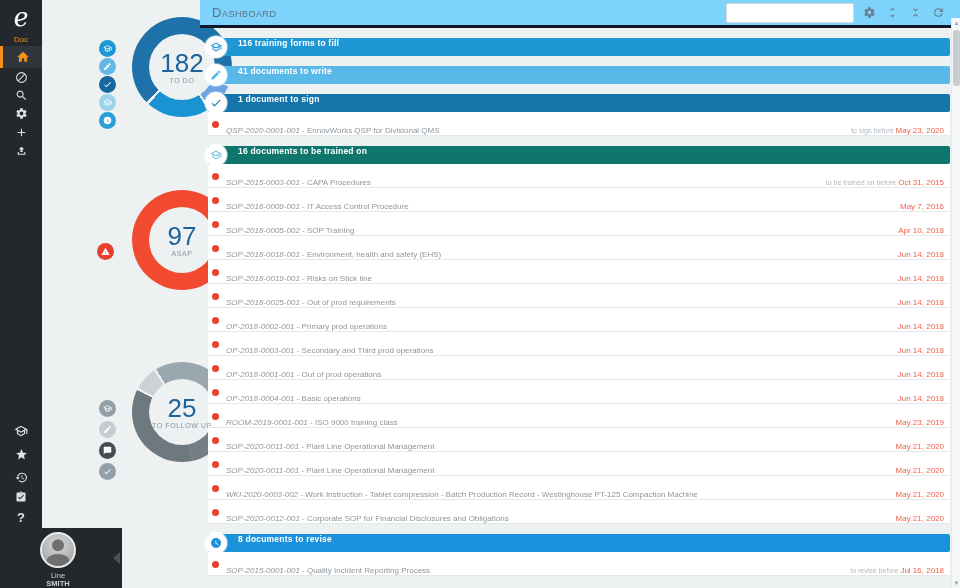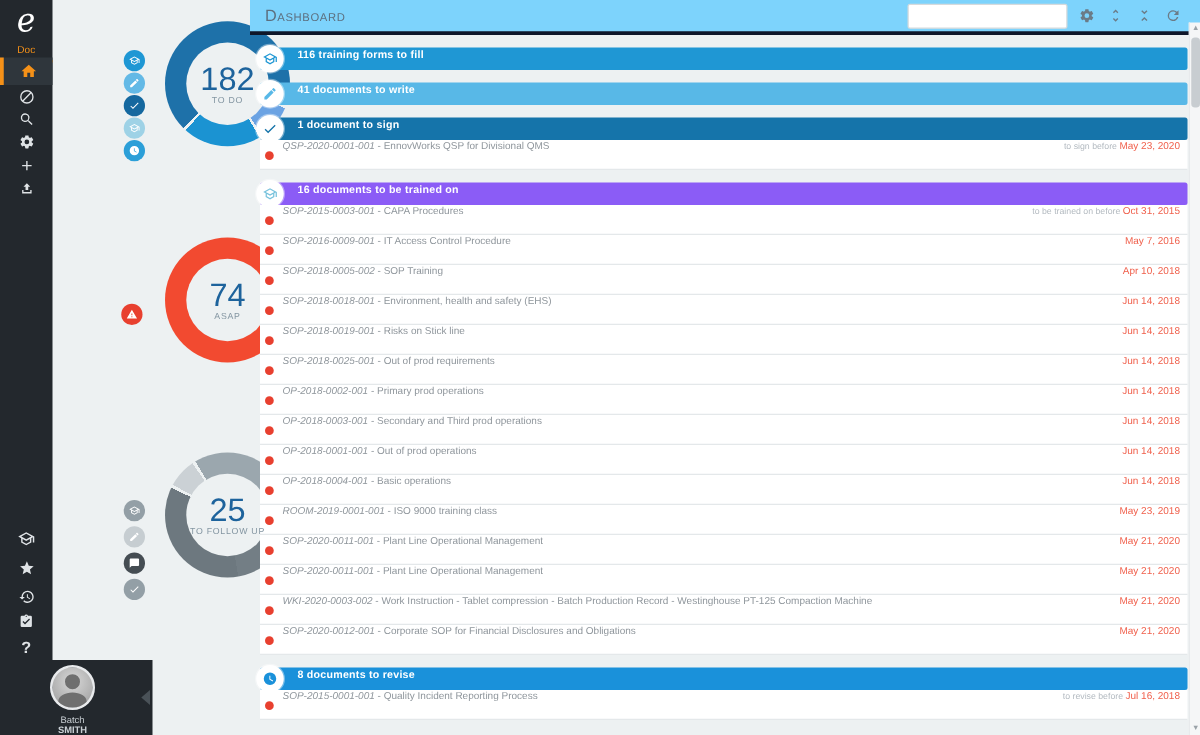--- a/index.html
+++ b/index.html
@@ -52,21 +52,21 @@
 
   #content{position:absolute;left:200px;top:28px;width:752px;height:560px;box-sizing:border-box;
            padding:10px 2px 0 8px;overflow:hidden;}
   .section{margin-bottom:10px;}
   .sec-bar{position:relative;height:18px;border-radius:2px;display:flex;align-items:flex-start;padding-left:30px;box-sizing:border-box;}
   .sec-circle{position:absolute;left:-3px;top:-2px;width:22px;height:22px;border-radius:50%;background:#fff;
               display:flex;align-items:center;justify-content:center;box-shadow:0 0 0 1px rgba(255,255,255,.4);z-index:2;}
   .sec-title{color:#fff;font-size:8.5px;font-weight:bold;letter-spacing:.2px;}
   .sec-items{position:relative;}
   .sec-items::before{content:"";position:absolute;left:7px;top:-4px;bottom:12px;width:1px;background:#a9cbdd;}
-  .doc-row{position:relative;height:24px;background:#fff;border-bottom:1px solid #e4e8ea;display:flex;align-items:flex-start;
+  .doc-row{position:relative;height:24px;background:#fff;border-bottom:1px solid #e4e8ea;display:flex;align-items:flex-end;
            padding:0 6px 0 18px;box-sizing:border-box;}
   .row-dot{position:absolute;left:4px;top:9px;width:7px;height:7px;border-radius:50%;background:#e8402f;z-index:2;}
   .row-text{flex:1;font-size:8px;color:#8f969c;white-space:nowrap;overflow:hidden;text-overflow:ellipsis;}
   .doc-code{font-style:italic;}
   .doc-name{font-style:normal;}
   .row-due{font-size:8px;white-space:nowrap;margin-left:8px;}
   .due-prefix{color:#b3bac0;font-size:7px;}
   .due-date{color:#f0604c;}
 
   
@@ -140,21 +140,21 @@
     </div>
   </aside>
 
   <div id="user-footer">
     <div class="avatar">
       <svg width="32" height="32" viewBox="0 0 24 24">
         <path d="M12 13a4.5 4.5 0 1 0-4.5-4.5A4.5 4.5 0 0 0 12 13zm0 2c-4.5 0-8.5 2.3-8.5 5.2V24h17v-3.8C20.5 17.3 16.5 15 12 15z" fill="#6f6f6f"></path>
       </svg>
     </div>
     <div class="user-name">
-      <div>Batch</div>
+      <div>Line</div>
       <div style="font-weight:bold;">SMITH</div>
     </div>
     <div class="collapse-handle"></div>
   </div>
 
   <div id="chart-panel">
 
     <div class="legend-col" style="left:57px;top:40px;gap:1px;" id="legend-todo">
         <span class="legend-dot" style="background: rgb(30, 151, 212);">
           <svg viewBox="0 0 24 24" width="9" height="9" fill="#ffffff">
@@ -191,21 +191,21 @@
 
     <div class="legend-col" style="left:55px;top:243px;" id="legend-asap">
         <span class="legend-dot" style="background: rgb(232, 64, 47);">
           <svg viewBox="0 0 24 24" width="9" height="9" fill="#ffffff">
             <path d="M1 21h22L12 2zm12-3h-2v-2h2zm0-4h-2v-4h2z" fill="#ffffff"></path>
           </svg>
         </span>
       </div>
     <div class="donut donut-asap" style="left:90px;top:190px;">
       <div class="donut-center">
-        <div class="donut-value">74</div>
+        <div class="donut-value">97</div>
         <div class="donut-label">ASAP</div>
       </div>
     </div>
 
     <div class="legend-col" style="left:57px;top:400px;gap:4px;" id="legend-followup">
         <span class="legend-dot" style="background: rgb(147, 159, 166);">
           <svg viewBox="0 0 24 24" width="9" height="9" fill="#ffffff">
             <path d="M12 3 1 9l4 2.18v6L12 21l7-3.82v-6l2-1.09V17h2V9zm6.82 6L12 12.72 5.18 9 12 5.28zM17 15.99l-5 2.73-5-2.73v-3.72L12 15l5-2.73z" fill="#ffffff"></path>
           </svg>
         </span>
@@ -298,21 +298,21 @@
           </div>
           <div class="sec-items">
             <div class="doc-row">
               <span class="row-dot"></span>
               <span class="row-text"><em class="doc-code">QSP-2020-0001-001</em><span class="doc-name"> - EnnovWorks QSP for Divisional QMS</span></span>
               <span class="row-due"><span class="due-prefix">to sign before </span><span class="due-date">May 23, 2020</span></span>
             </div>
           </div>
         </div>
         <div class="section">
-          <div class="sec-bar" style="background: #8b5cf6;">
+          <div class="sec-bar" style="background: #0f766e;">
             <span class="sec-circle">
               <svg viewBox="0 0 24 24" width="12" height="12" fill="#79c3dd">
                 <path d="M12 3 1 9l4 2.18v6L12 21l7-3.82v-6l2-1.09V17h2V9zm6.82 6L12 12.72 5.18 9 12 5.28zM17 15.99l-5 2.73-5-2.73v-3.72L12 15l5-2.73z" fill="#79c3dd"></path>
               </svg>
             </span>
             <span class="sec-title">16 documents to be trained on</span>
           </div>
           <div class="sec-items">
             <div class="doc-row">
               <span class="row-dot"></span>

